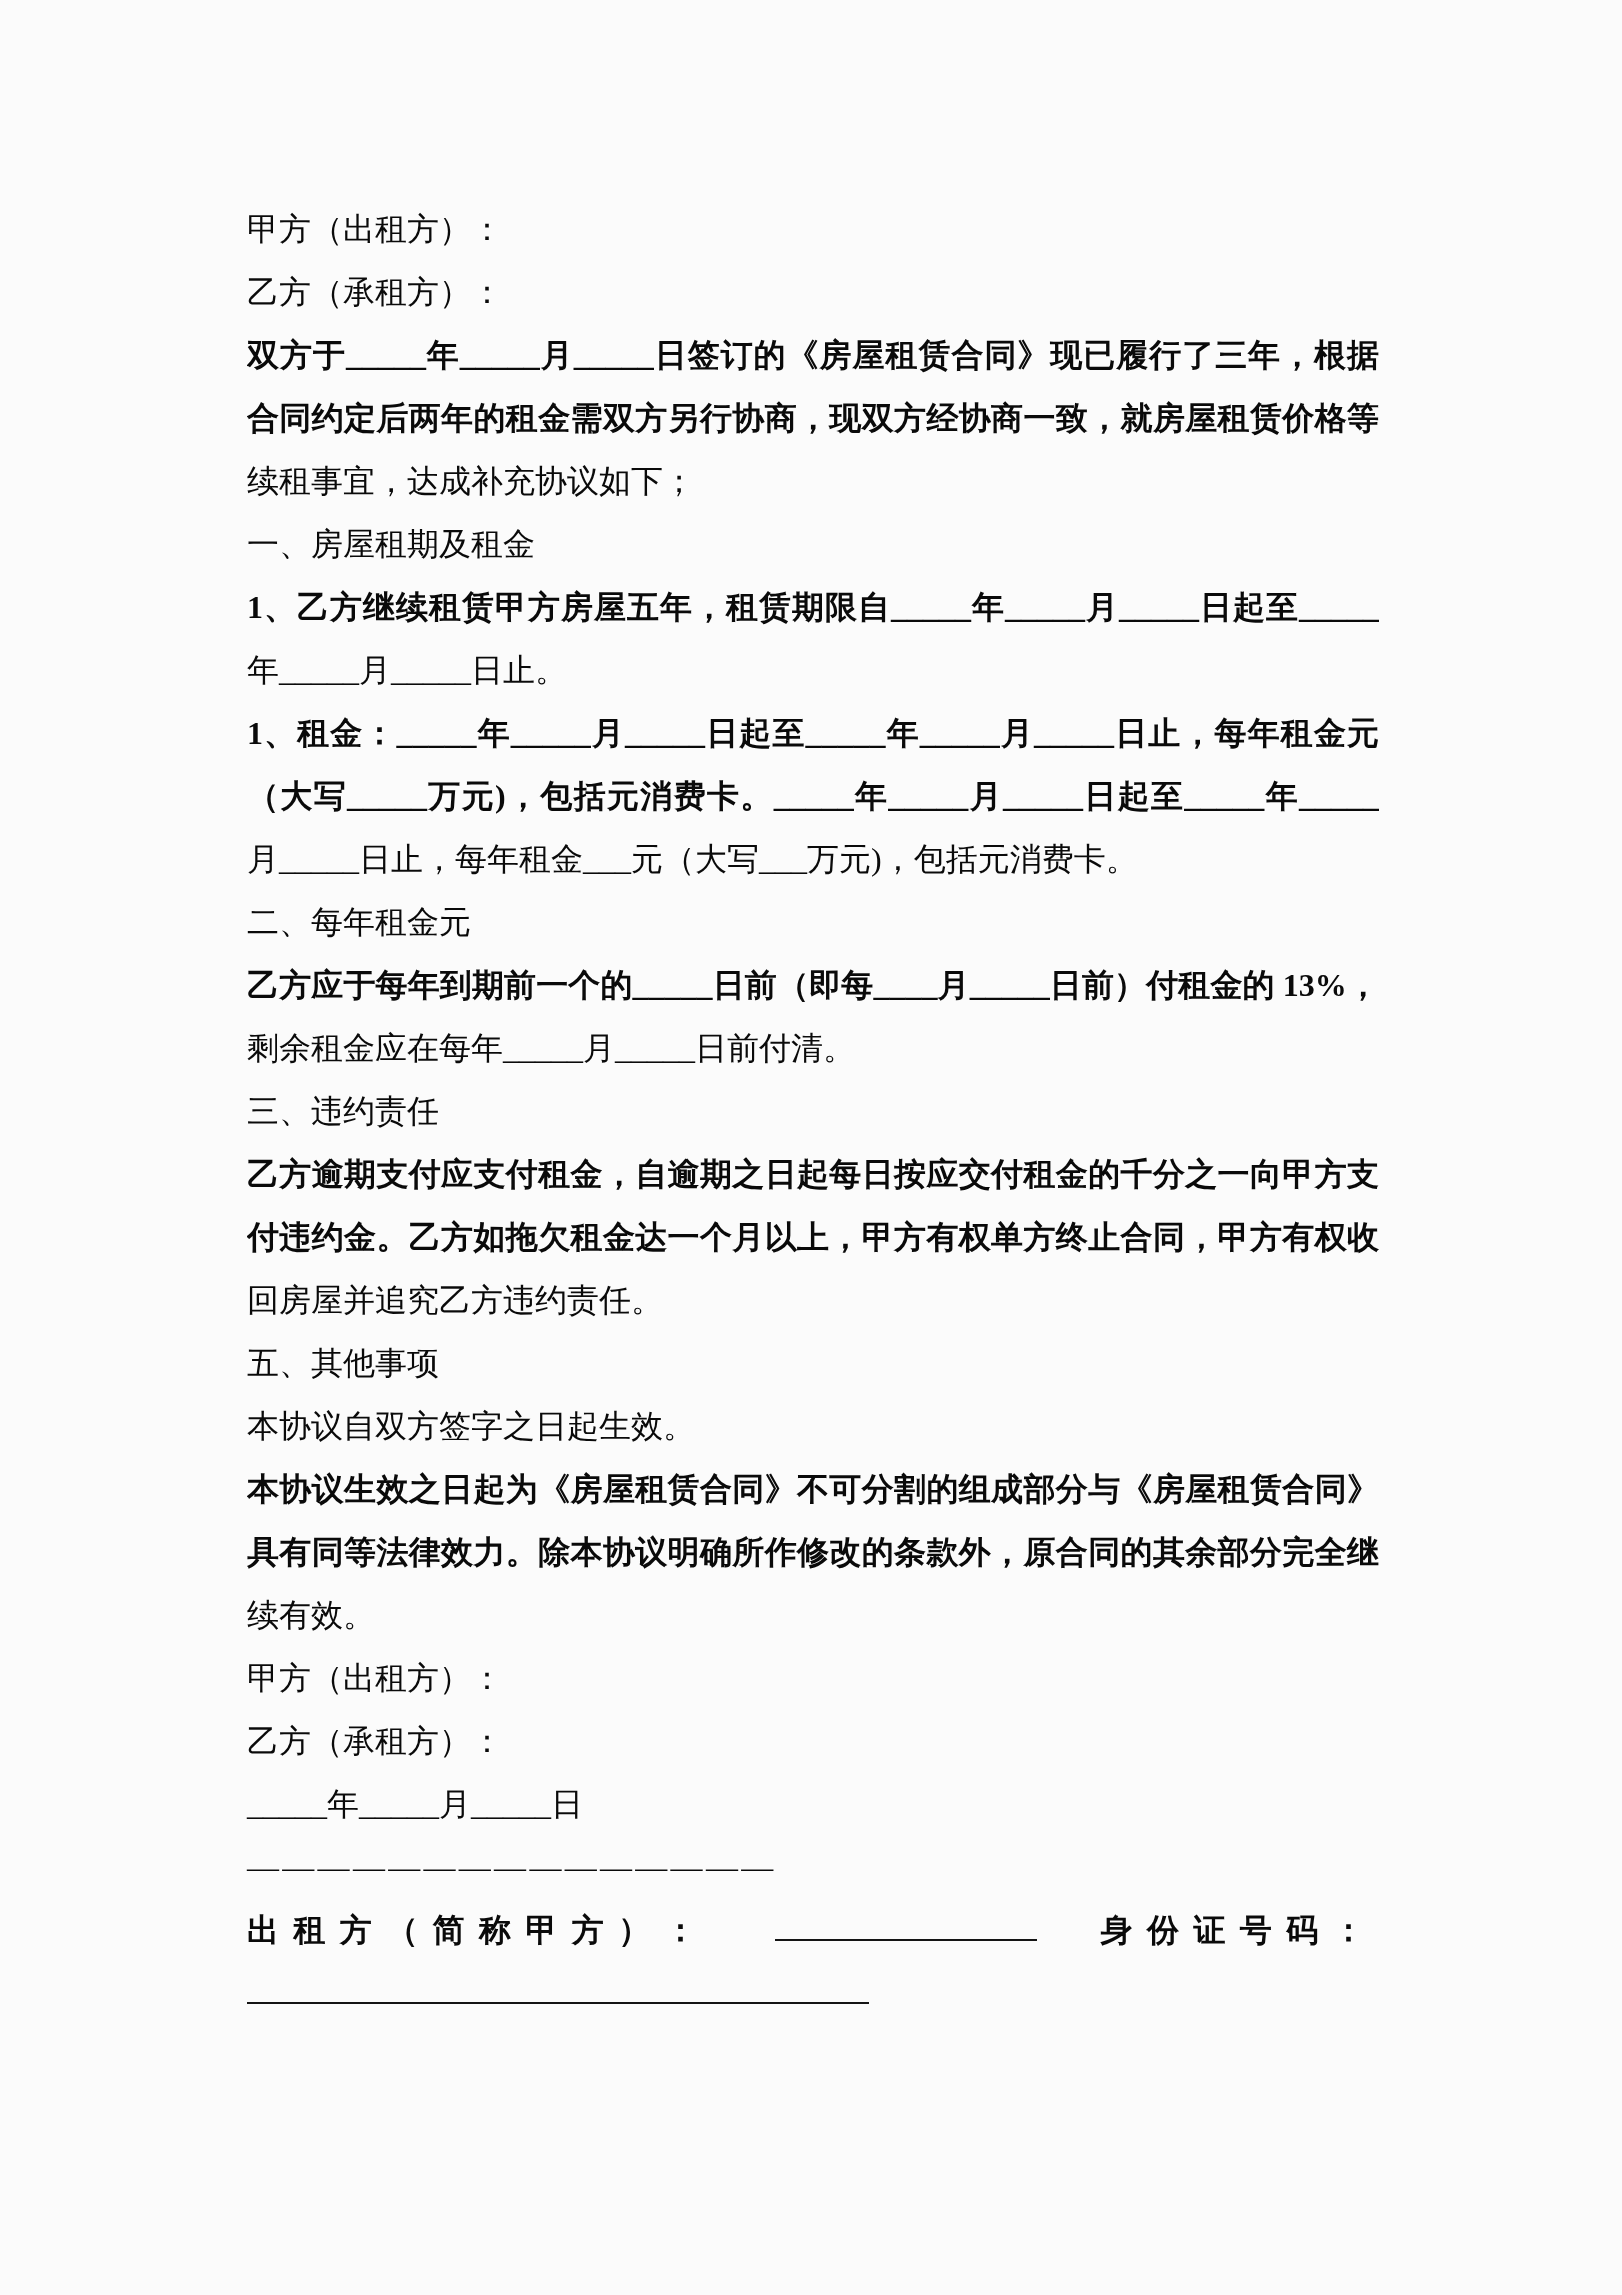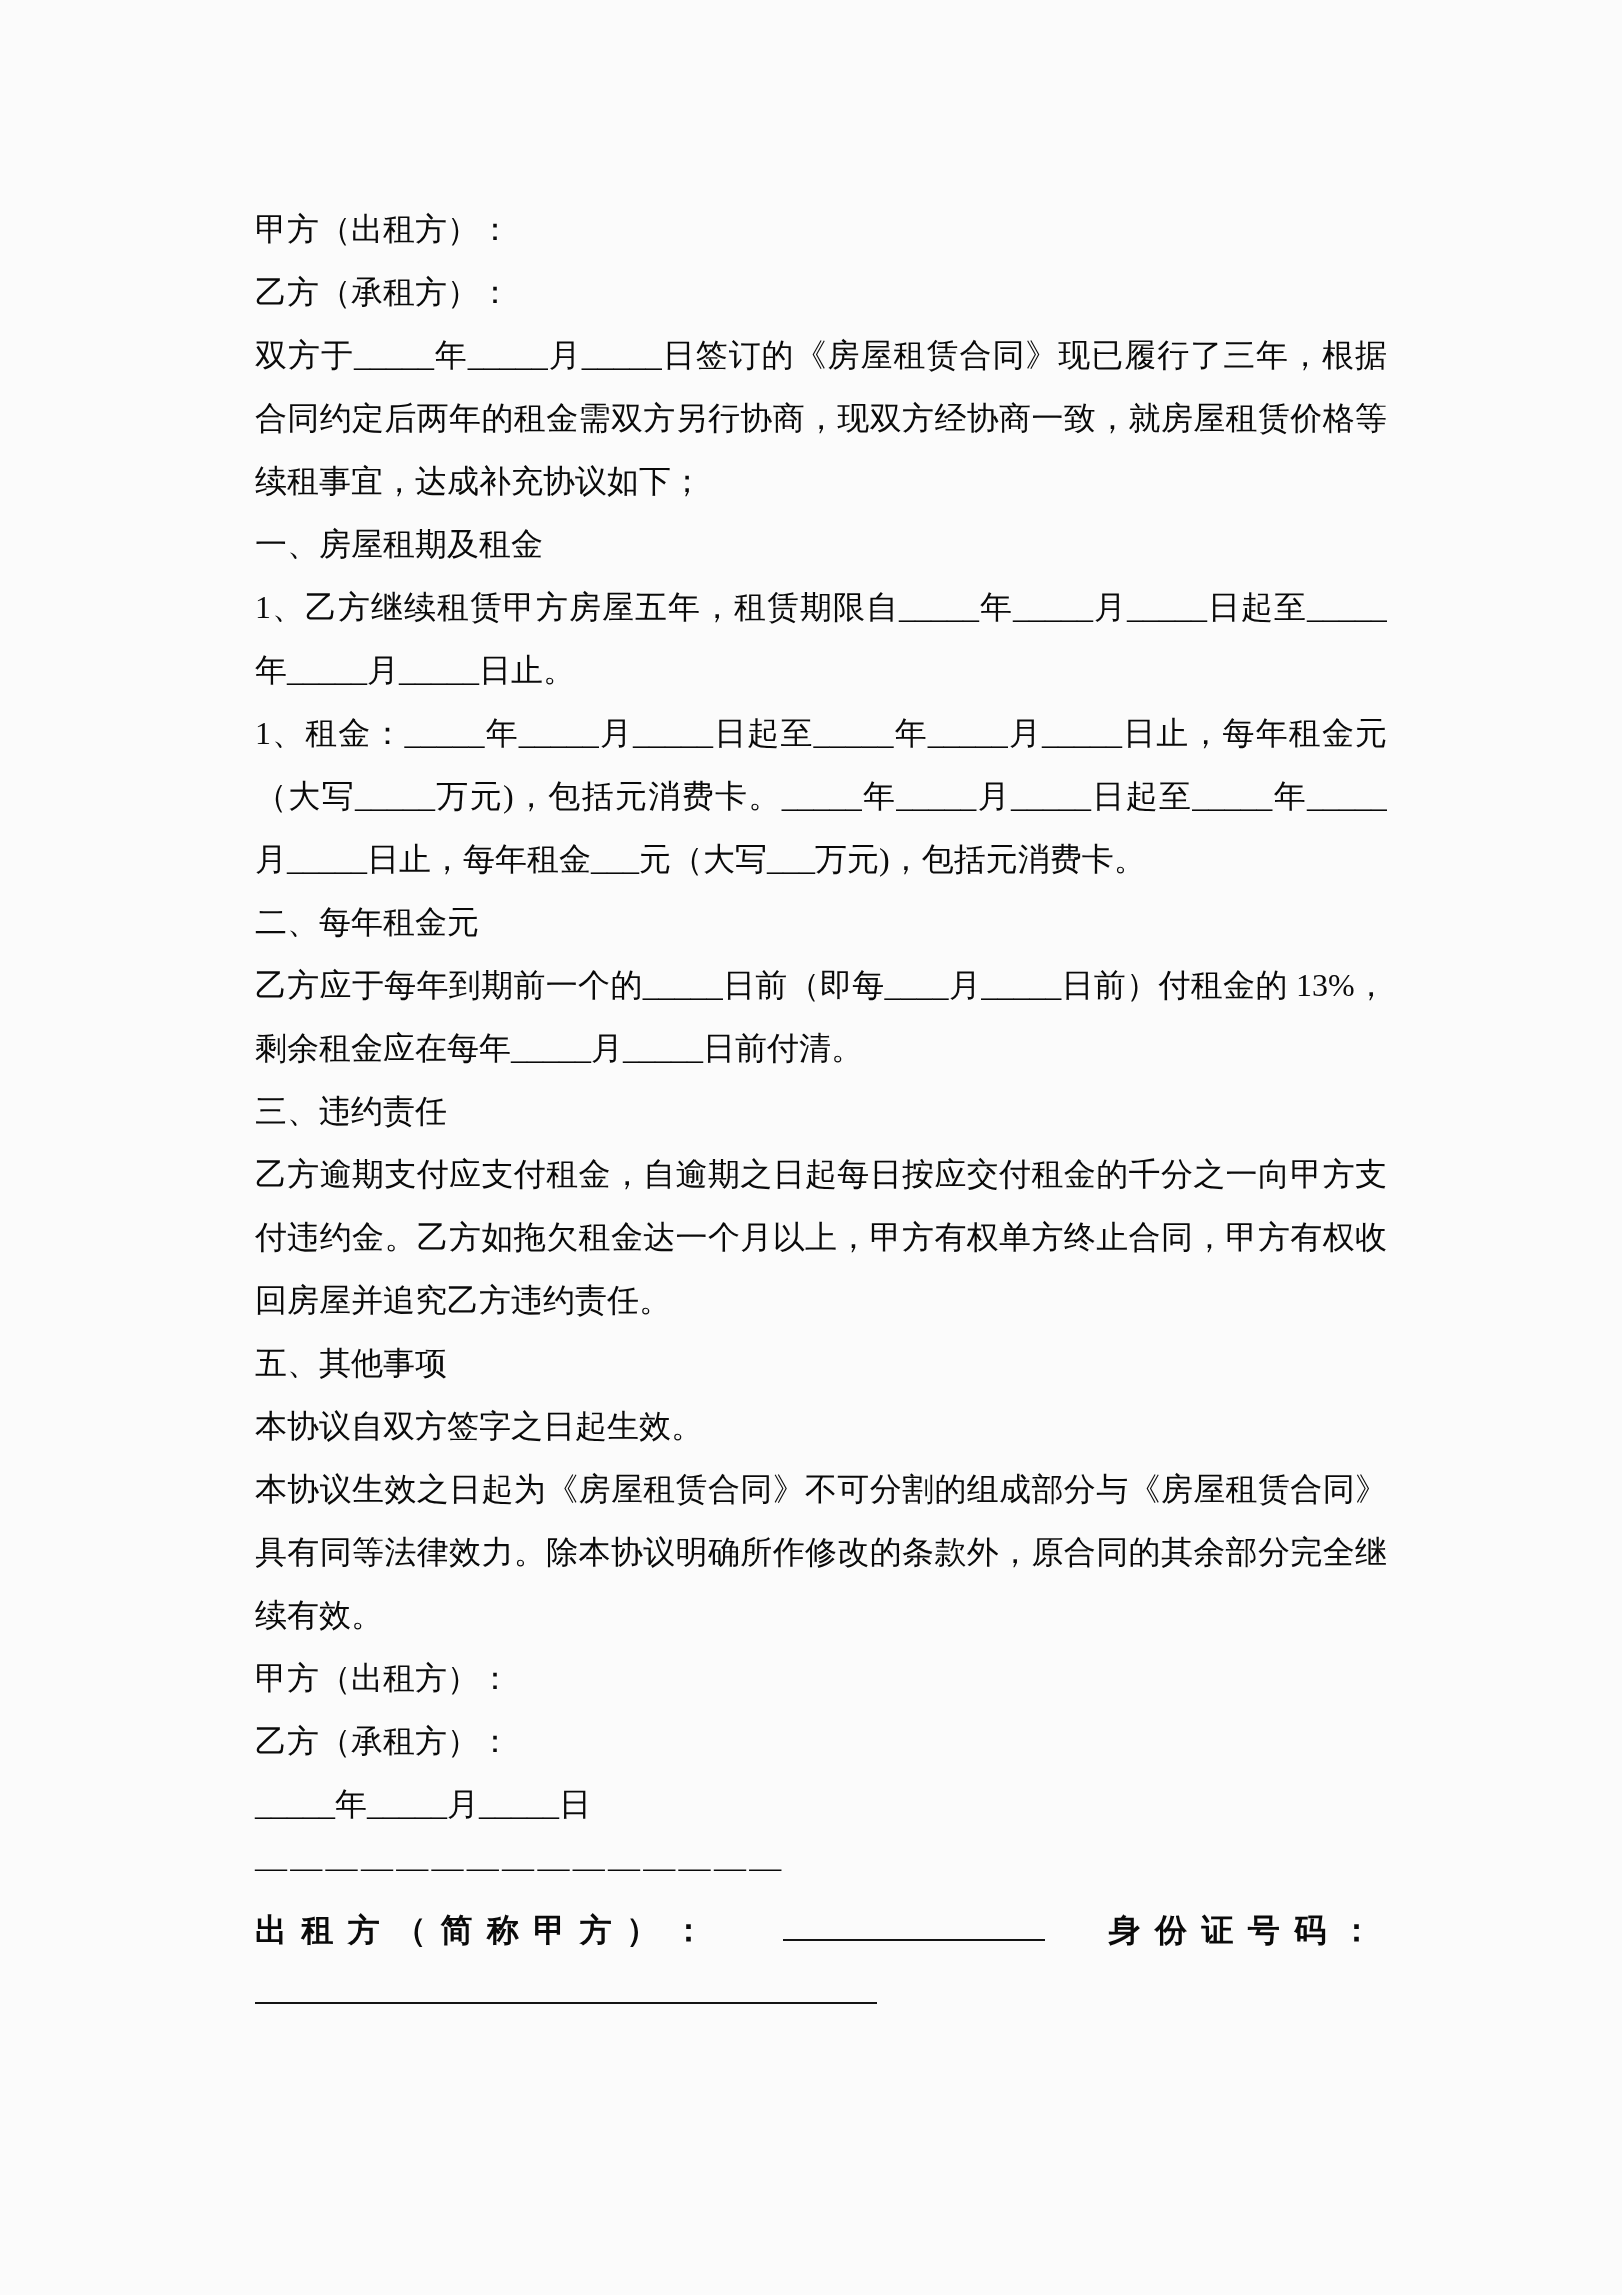--- a/index.html
+++ b/index.html
@@ -15,37 +15,37 @@
     background: #fbfbfb;
     overflow: hidden;
     font-family: "Liberation Serif", "DejaVu Serif", serif;
     color: #0a0a0a;
   }
   .content {
     position: absolute;
     left: 247px;
     top: 198px;
     width: 1132px;
-    margin-left: 8px;
   }
   .ln {
     margin: 0;
     padding: 0;
     font-size: 32px;
     line-height: 63px;
     height: 63px;
     white-space: nowrap;
     overflow: visible;
   }
   
   .just {
     white-space: normal;
     text-align: justify;
     text-align-last: justify;
     overflow: hidden;
+    font-weight: bold;
   }
   
   .dash {
     letter-spacing: 3.3px;
   }
   
   .sig {
     display: flex;
     justify-content: space-between;
     align-items: baseline;

